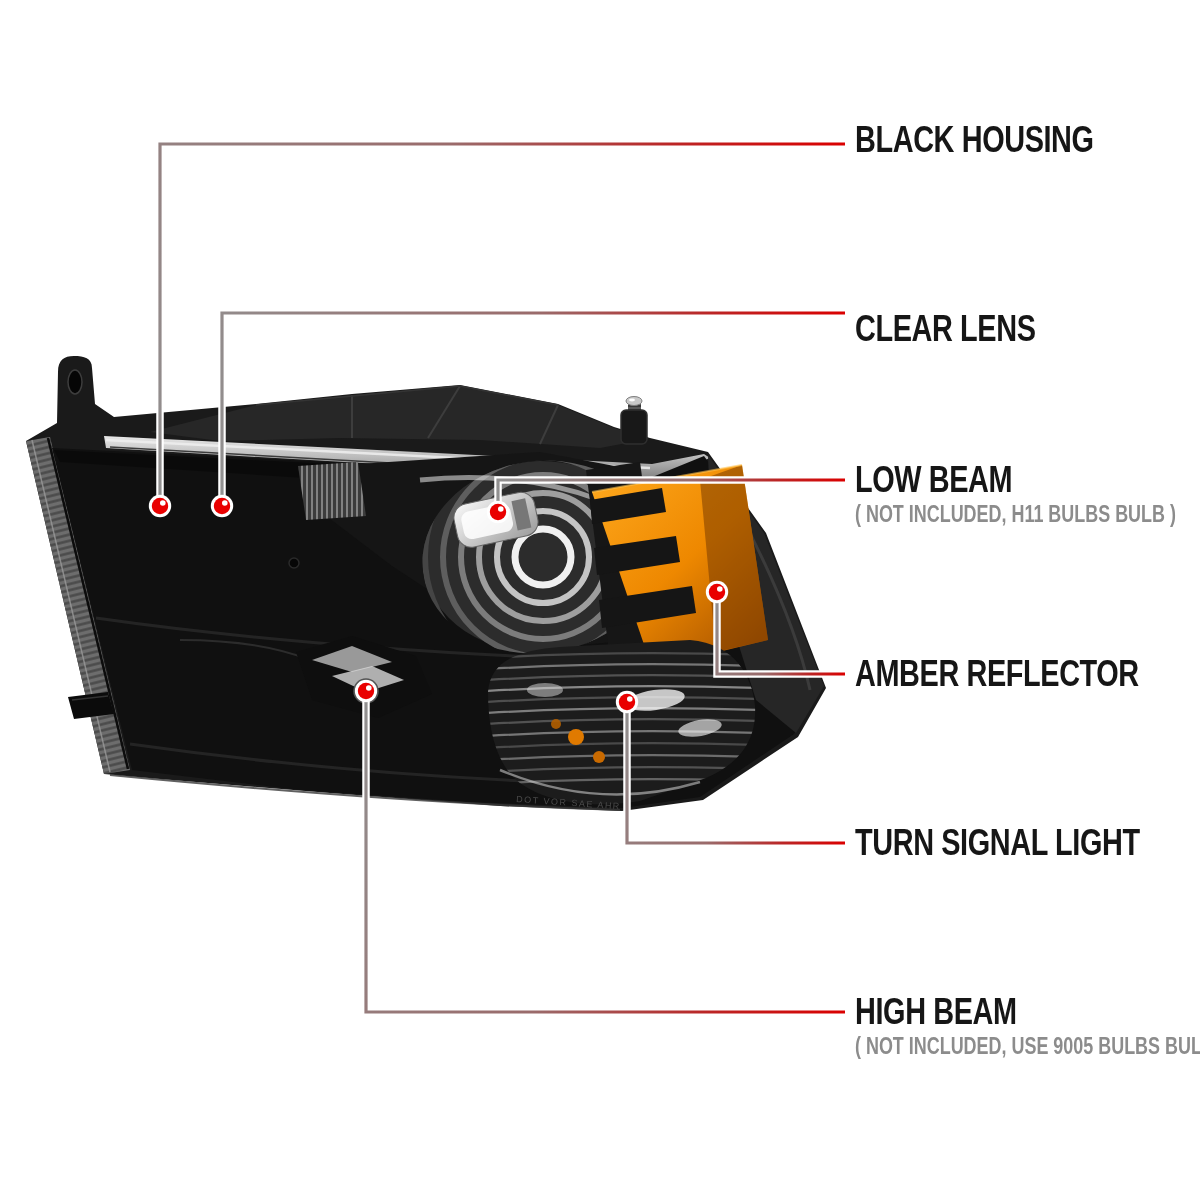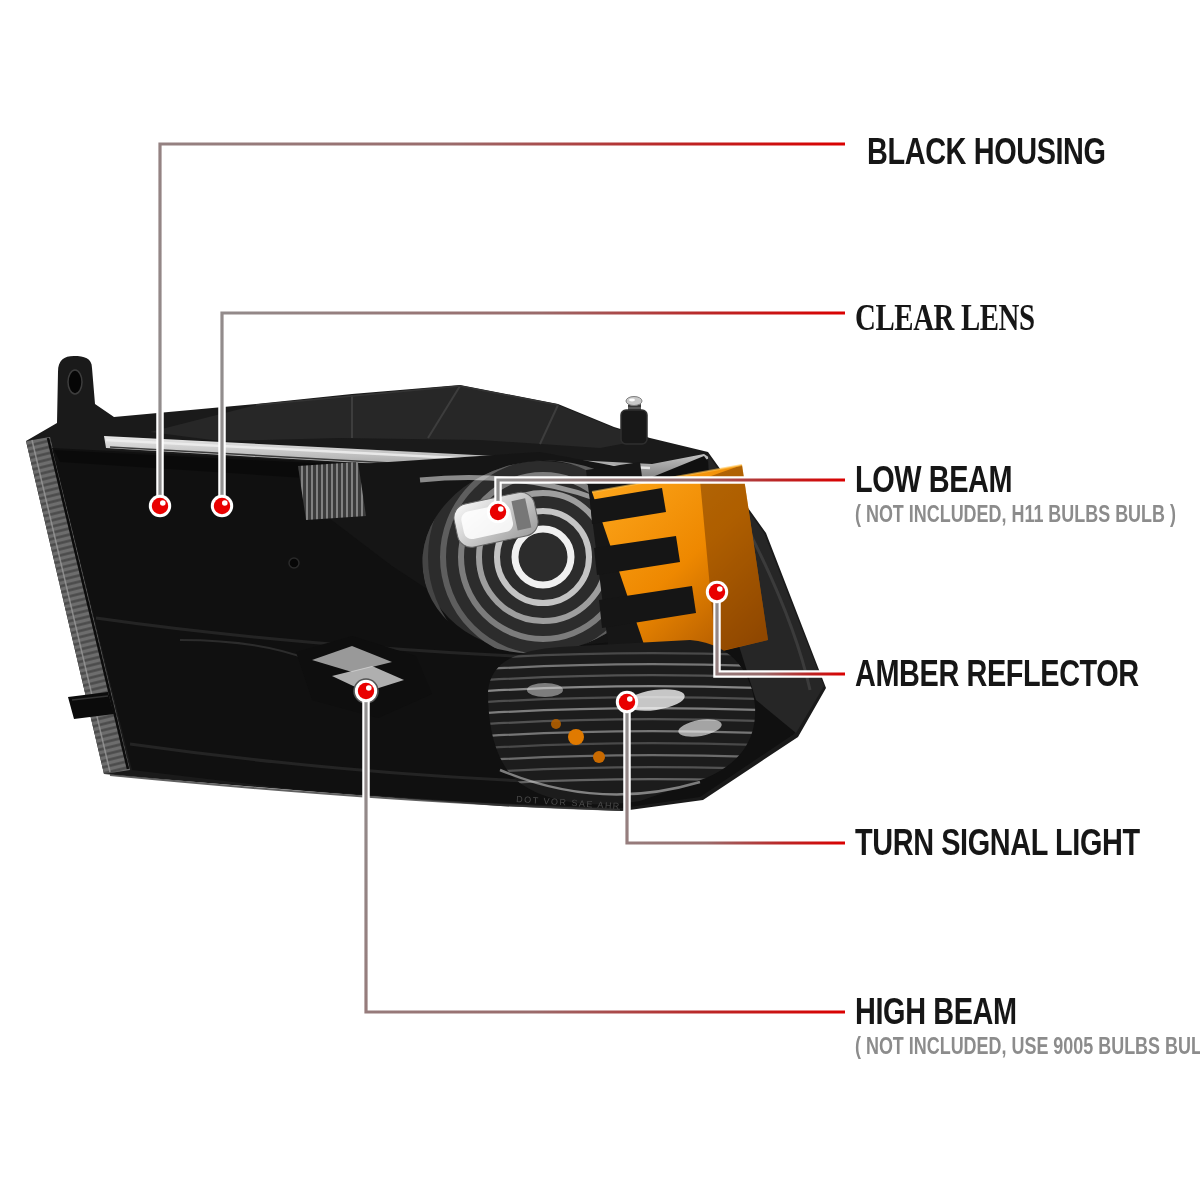--- a/index.html
+++ b/index.html
@@ -231,25 +231,25 @@
           <stop offset="1" stop-color="#da0000"></stop>
         </linearGradient>
         <path d="M 366 691 L 366 1012 L 845 1012" fill="none" stroke="#ffffff" stroke-width="7.5"></path>
         <path d="M 366 691 L 366 1012 L 845 1012" fill="none" stroke="url(#lg5)" stroke-width="3.2"></path>
         <circle cx="366" cy="691" r="11.2" fill="#ffffff"></circle>
         <circle cx="366" cy="691" r="8.2" fill="#e90000"></circle>
         <circle cx="368.8" cy="688" r="2.8" fill="#ffffff"></circle>
       </g>
   </svg>
 
-  <div class="callout" style="left: 855px; top: 131px; margin-left: 12px;">
+  <div class="callout" style="left: 855px; top: 119px;">
     <div class="t">BLACK HOUSING</div>
     <div class="s"></div>
   </div>
-  <div class="callout" style="left: 855px; top: 297px; font-family: Liberation Serif, serif;">
+  <div class="callout" style="left: 855px; top: 308px;">
     <div class="t">CLEAR LENS</div>
     <div class="s"></div>
   </div>
   <div class="callout" style="left: 855px; top: 459px;">
     <div class="t">LOW BEAM</div>
     <div class="s">( NOT INCLUDED, H11 BULBS BULB )</div>
   </div>
   <div class="callout" style="left: 855px; top: 653px;">
     <div class="t">AMBER REFLECTOR</div>
     <div class="s"></div>

